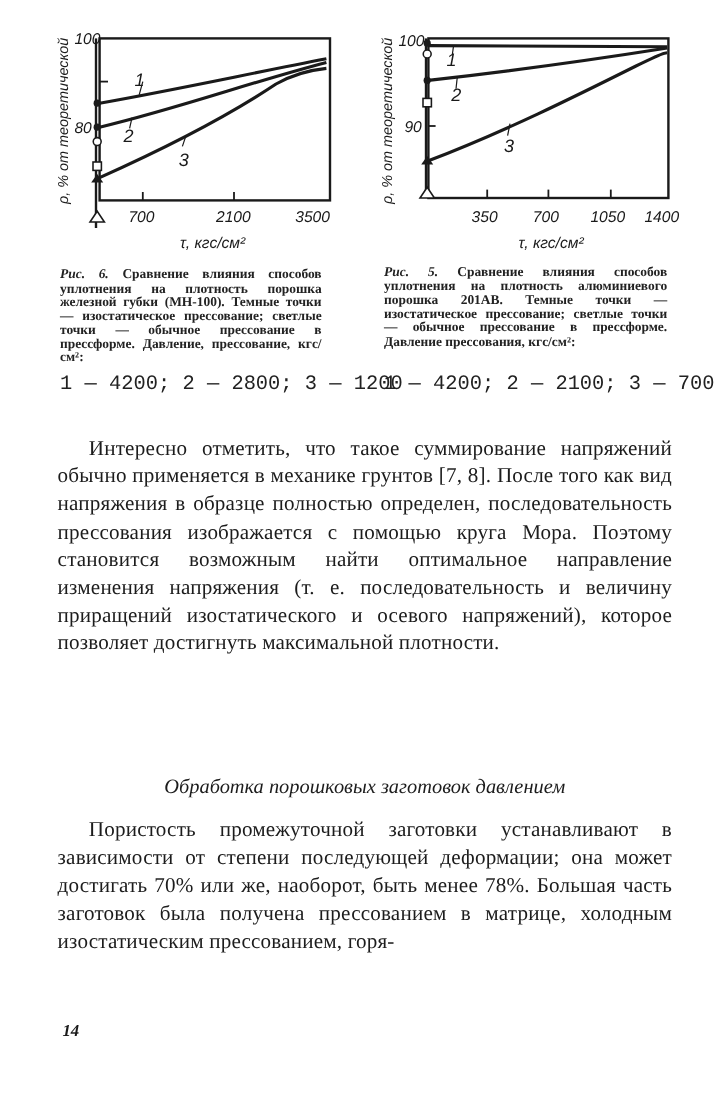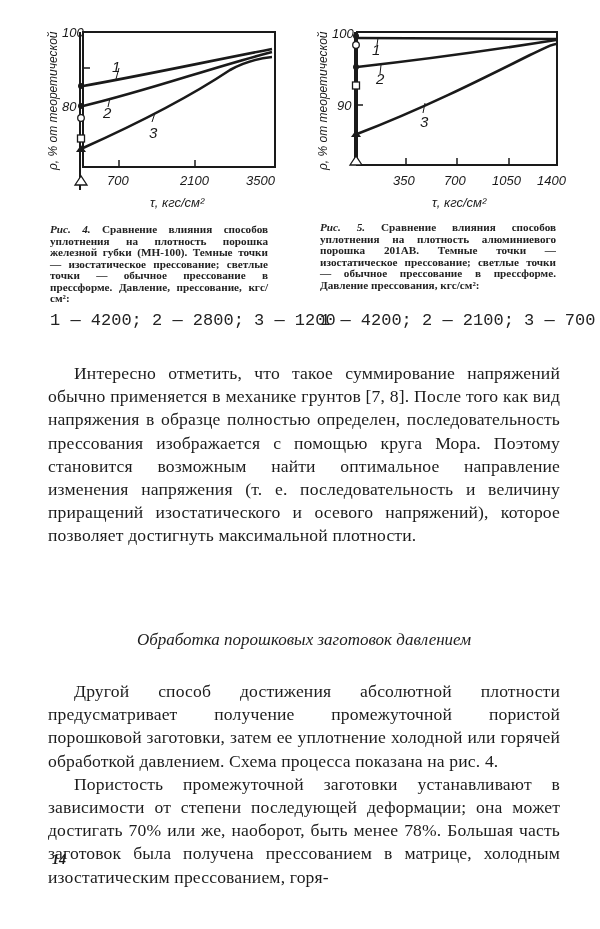--- a/index.html
+++ b/index.html
@@ -97,35 +97,34 @@
     <text class="ax-label" x="537" y="185">1400</text>
     <text class="curve-lbl" x="372" y="55">1</text>
     <text class="curve-lbl" x="376" y="84">2</text>
     <text class="curve-lbl" x="420" y="127">3</text>
     <text class="ax-label" x="432" y="207">τ, кгс/см²</text>
     <text class="ylab" transform="translate(327,170) rotate(-90)">ρ, % от теоретической</text>
   </svg>
 </div>
 
 <div class="caption" style="left:50px;top:224px;width:218px;">
-  <span class="rl">Рис. 4.</span>
+  <span class="rl">Рис. 6.</span>
   <span>Сравнение влияния способов уплотнения на плотность порошка железной губки (МН-100). Темные точки — изостатическое прессование; светлые точки — обычное прессование в прессформе. Давление, прессование, кгс/см²:</span>
 </div>
 <div class="legend" style="left:50px;top:311px;">1 — 4200; 2 — 2800; 3 — 1200</div>
 
 <div class="caption" style="left:320px;top:222px;width:236px;">
   <span class="rl">Рис. 5.</span>
   <span>Сравнение влияния способов уплотнения на плотность алюминиевого порошка 201АВ. Темные точки — изостатическое прессование; светлые точки — обычное прессование в прессформе. Давление прессования, кгс/см²:</span>
 </div>
 <div class="legend" style="left:320px;top:311px;">1 — 4200; 2 — 2100; 3 — 700</div>
 
 <div class="body-text" style="top:362px;">
   <p class="indent">Интересно отметить, что такое суммирование напряжений обычно применяется в механике грунтов [7, 8]. После того как вид напряжения в образце полностью определен, последовательность прессования изображается с помощью круга Мора. Поэтому становится возможным найти оптимальное направление изменения напряжения (т. е. последовательность и величину приращений изостатического и осевого напряжений), которое позволяет достигнуть максимальной плотности.</p>
 </div>
 
-<div class="heading" style="top:630px;">Обработка порошковых заготовок давлением</div>
+<div class="heading" style="top:646px;">Обработка порошковых заготовок давлением</div>
 
 <div class="body-text" style="top:680px;">
-  <p class="indent">Другой способ достижения абсолютной плотности предусматривает получение промежуточной пористой порошковой заготовки, затем ее уплотнение холодной или горячей обработкой давлением. Схема процесса показана на рис. 4.</p>
   <p class="indent">Пористость промежуточной заготовки устанавливают в зависимости от степени последующей деформации; она может достигать 70% или же, наоборот, быть менее 78%. Большая часть заготовок была получена прессованием в матрице, холодным изостатическим прессованием, горя-</p>
 </div>
 
 <div class="pagenum">14</div>
 
 </body></html>

